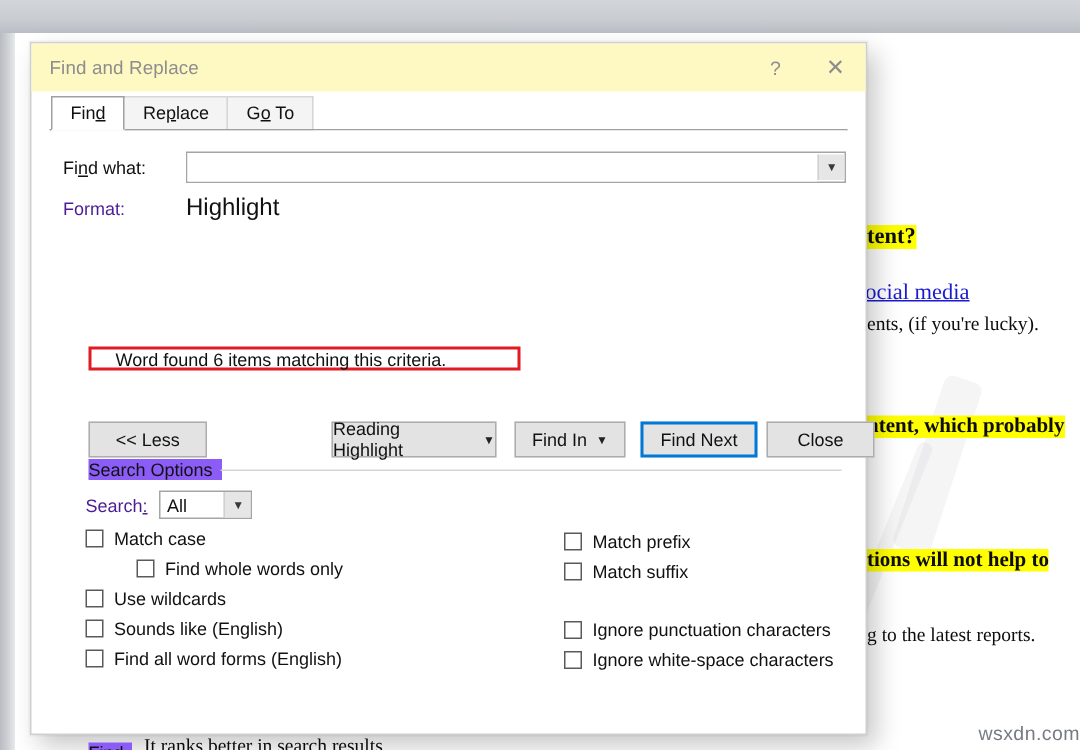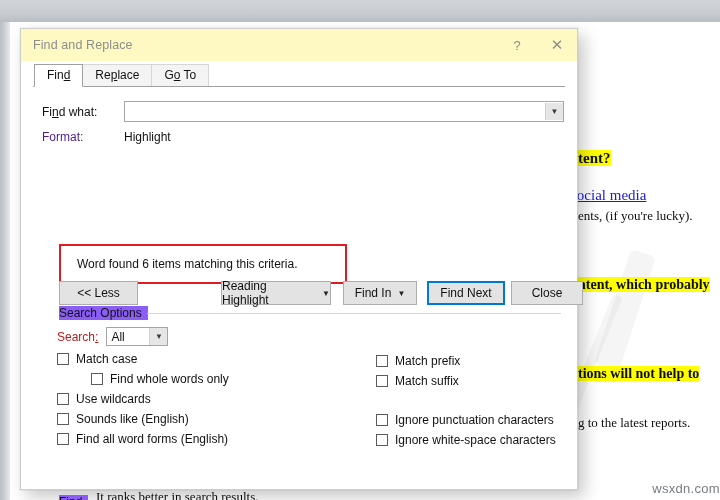--- a/index.html
+++ b/index.html
@@ -47,36 +47,36 @@
   .tabstrip{position:relative;height:22px;margin:4px 0 0 12px;display:flex;align-items:flex-end;}
   .tab{font-size:12px;color:#111;padding:3px 12px 4px 12px;border:1px solid transparent;
     background:transparent;line-height:14px;cursor:default;position:relative;}
   .tab.inactive{border:1px solid #d6d6d6;border-bottom:1px solid #a0a0a0;background:#f4f4f4;margin-left:-1px;}
   .tab.active{border:1px solid #a0a0a0;border-bottom:1px solid #ffffff;background:#ffffff;
     font-weight:400;z-index:3;}
   .tab-underline{position:absolute;left:12px;right:12px;top:21px;border-bottom:1px solid #a0a0a0;z-index:1;}
   .tab-content{border-top:0;margin:0 12px;padding-top:14px;position:relative;z-index:2;background:#fff;}
 
   .u{text-decoration:underline;}
-  .lbl{font-size:12px;color:#b91c1c;}
+  .lbl{font-size:12px;color:#4c1d95;}
 
   .findwhat-row{padding-left:8px;display:flex;align-items:center;}
   .findwhat-label{width:82px;font-size:12px;color:#111;}
   .combo{flex:1;height:19px;border:1px solid #a5a5a5;background:#fff;display:flex;align-items:center;}
   .combo .combo-input{flex:1;height:17px;border:none;outline:none;font-size:12px;padding-left:3px;
     font-family:"Liberation Sans", sans-serif;background:#fff;color:#111;}
   .combo .combo-arrow{width:17px;height:17px;background:#e6e6e6;border-left:1px solid #d0d0d0;
     display:flex;align-items:center;justify-content:center;color:#3a3a3a;font-size:8px;}
 
   .format-row{padding-left:8px;display:flex;align-items:center;margin-top:8px;}
   .format-label{width:82px;font-size:12px;color:#4c1d95;}
-  .format-value{font-size:12px;color:#111;}
-
-  .msgbox{position:absolute;left:38px;top:179px;width:288px;height:40px;
-    border:2px solid #e01b24;background:#ffffff;display:flex;align-items:center;
+  .format-value{font-size:16px;color:#111;}
+
+  .msgbox{position:absolute;left:38px;top:166px;width:288px;height:16px;
+    border:2px solid #e01b24;background:#ffffff;display:flex;
     box-sizing:border-box;}
   .msgbox-text{font-size:12px;color:#111;padding-left:16px;}
 
   .buttonrow{position:absolute;left:0;right:0;top:216px;height:24px;}
   .btn{position:absolute;height:24px;background:#e3e3e3;border:1px solid #adadad;
     font-size:12px;color:#111;display:flex;align-items:center;justify-content:center;
     font-family:"Liberation Sans", sans-serif;cursor:default;box-sizing:border-box;}
   .btn.focused{border:2px solid #0078d7;background:#e3e3e3;}
   .btn .caret{margin-left:6px;font-size:8px;color:#222;}
 

